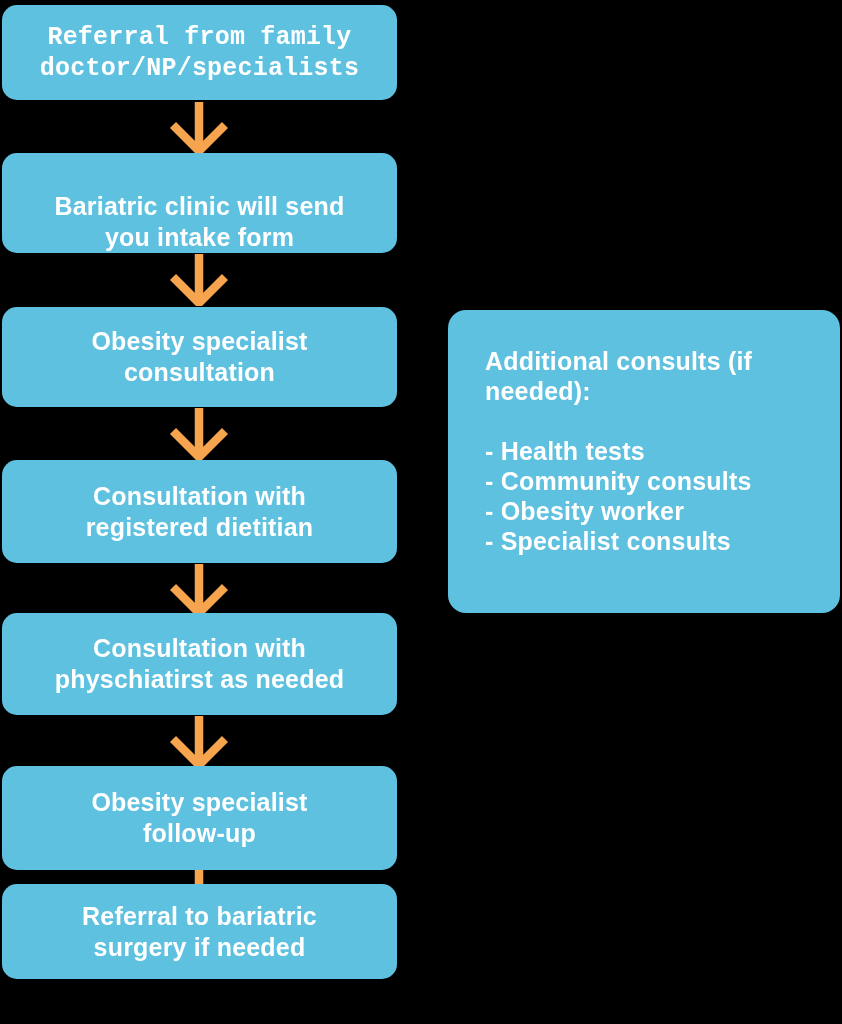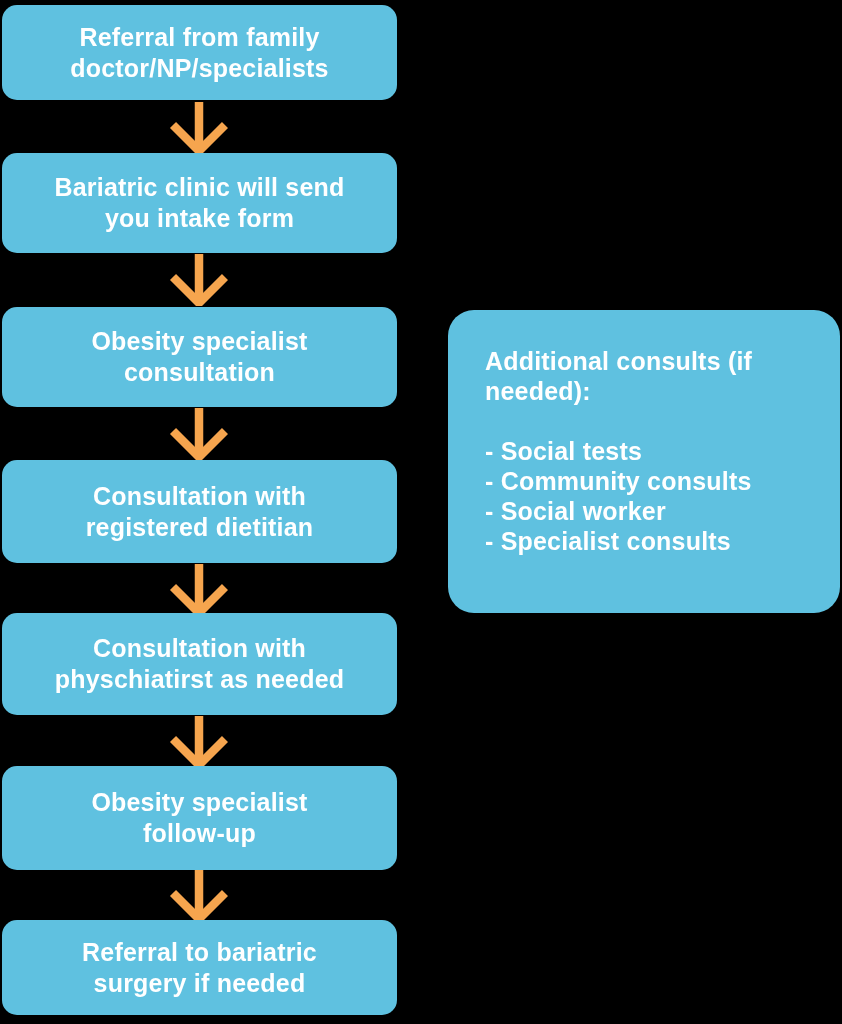--- a/index.html
+++ b/index.html
@@ -44,21 +44,21 @@
   .arrow line, .arrow polyline {
     stroke: #F6A54E;
     stroke-width: 8.5;
     fill: none;
   }
   .side {
     left: 448px;
     top: 310px;
     width: 392px;
     height: 303px;
-    border-radius: 26px;
+    border-radius: 18px;
     padding: 36px 30px 30px 37px;
     font-size: 25px;
     line-height: 30px;
     letter-spacing: 0.2px;
   }
   .side-title {
     white-space: pre-line;
     margin: 0 0 30px 0;
   }
   .side-list {
@@ -68,31 +68,31 @@
   }
   .side-list li {
     line-height: 30px;
   }
 </style>
 </head>
 <body>
 
 <div class="stage">
 
-  <div class="box step" style="top:5px; height:95px;">
+  <div class="box step" style="top:5px; height:95px;font-family:Liberation Mono, monospace;">
     <span>Referral from family
 doctor/NP/specialists</span>
   </div>
 
   <svg class="arrow" style="top:100px;" viewBox="0 0 64 54" aria-hidden="true">
     <line x1="32" y1="2" x2="32" y2="50"></line>
     <polyline points="6,25 32,51 58,25"></polyline>
   </svg>
 
-  <div class="box step" style="top:153px; height:100px;">
+  <div class="box step" style="top:153px; height:100px;align-items:flex-end;">
     <span>Bariatric clinic will send
 you intake form</span>
   </div>
 
   <svg class="arrow" style="top:252px;" viewBox="0 0 64 54" aria-hidden="true">
     <line x1="32" y1="2" x2="32" y2="50"></line>
     <polyline points="6,25 32,51 58,25"></polyline>
   </svg>
 
   <div class="box step" style="top:307px; height:100px;">
@@ -128,29 +128,29 @@
   <div class="box step" style="top:766px; height:104px;">
     <span>Obesity specialist
 follow-up</span>
   </div>
 
   <svg class="arrow" style="top:868px;" viewBox="0 0 64 54" aria-hidden="true">
     <line x1="32" y1="2" x2="32" y2="50"></line>
     <polyline points="6,25 32,51 58,25"></polyline>
   </svg>
 
-  <div class="box step" style="top:920px; height:95px;">
+  <div class="box step" style="top:884px; height:95px;">
     <span>Referral to bariatric
 surgery if needed</span>
   </div>
 
   <div class="box side">
     <div class="side-title">Additional consults (if
 needed):</div>
     <ul class="side-list">
-      <li>- Social tests</li>
+      <li>- Health tests</li>
       <li>- Community consults</li>
-      <li>- Social worker</li>
+      <li>- Obesity worker</li>
       <li>- Specialist consults</li>
     </ul>
   </div>
 
 </div>
 
 </body></html>

